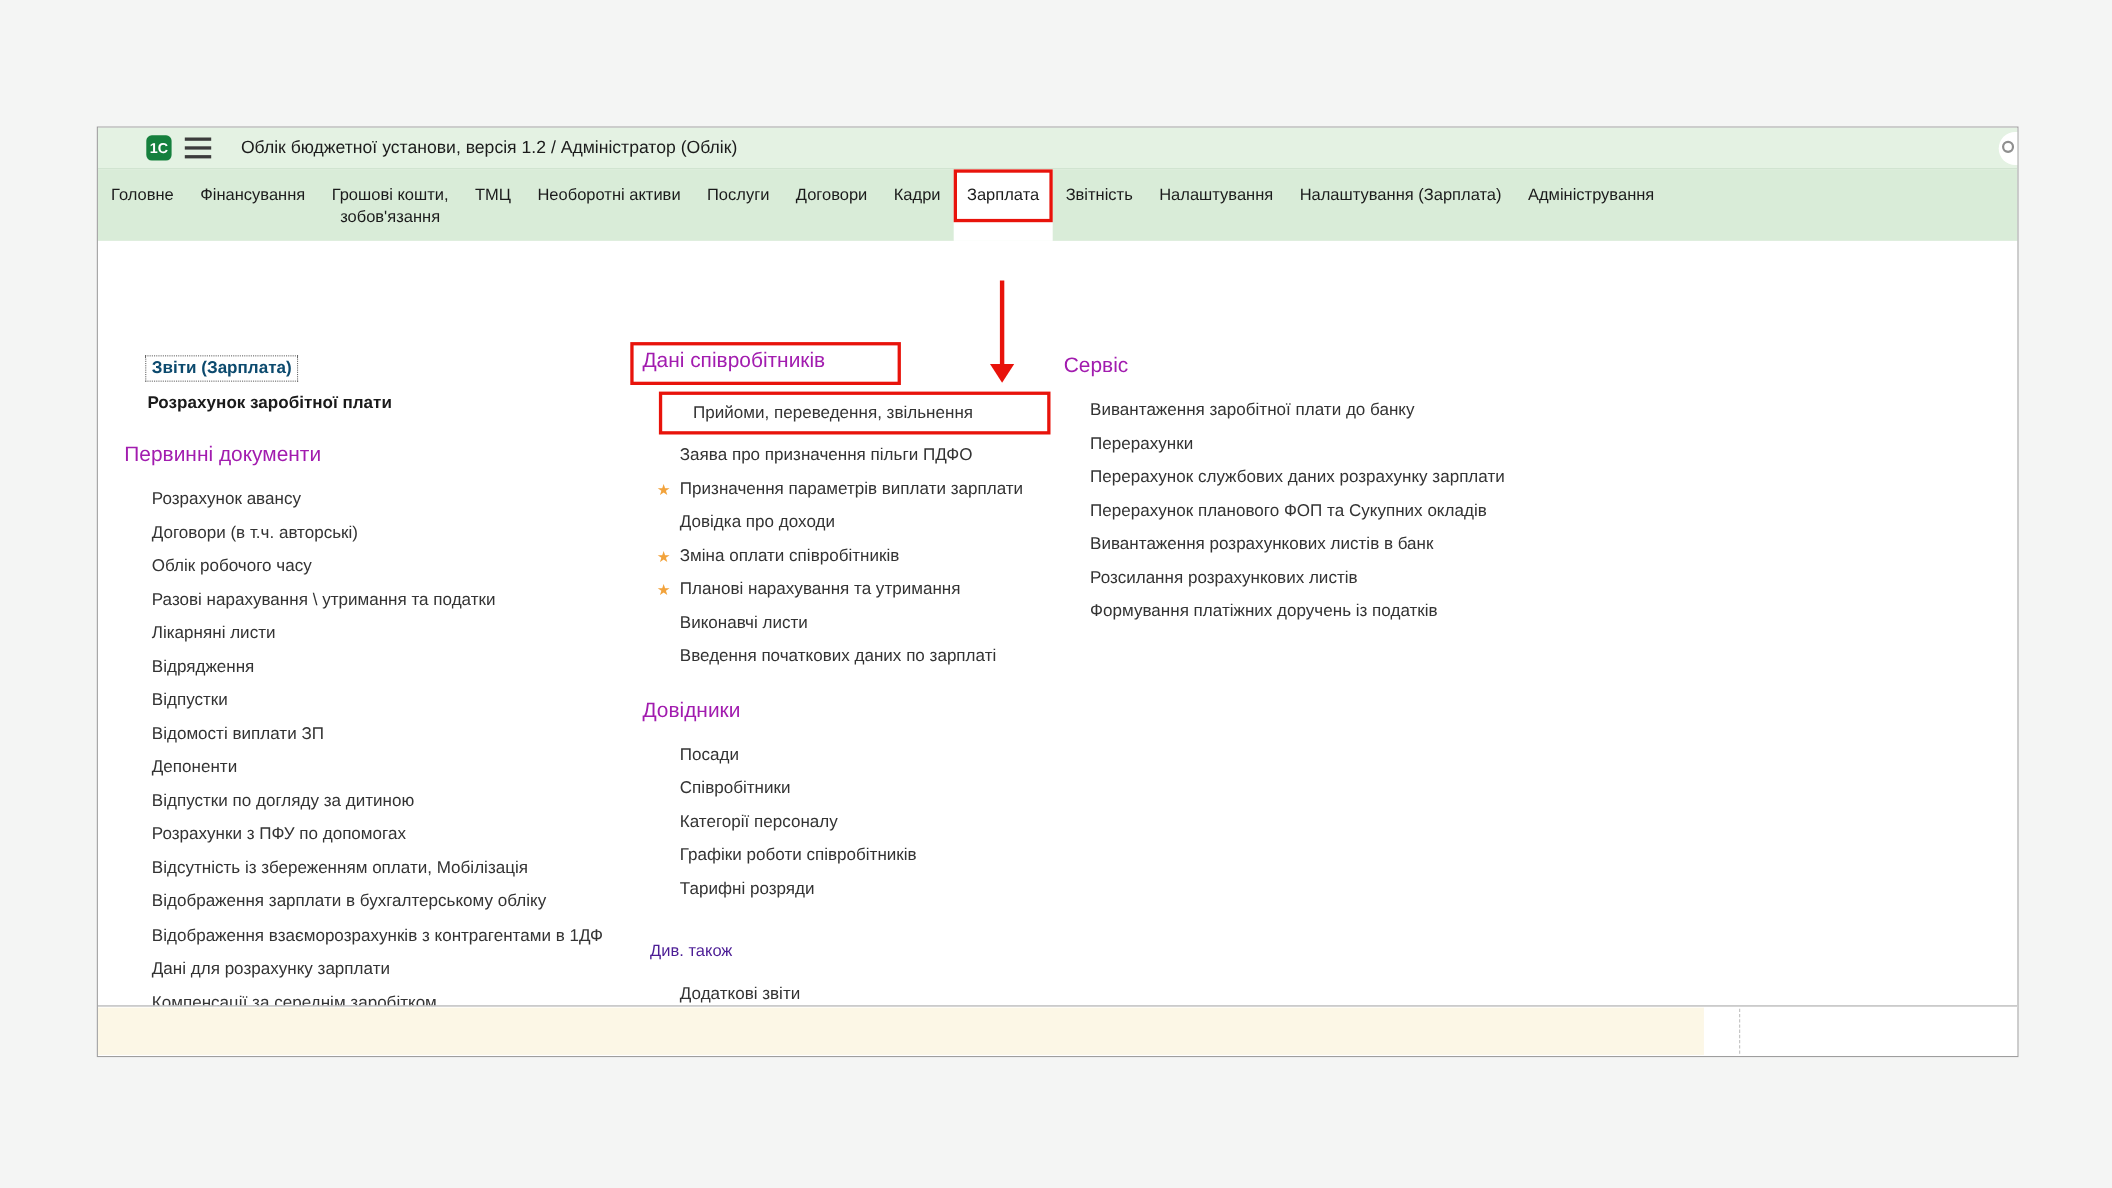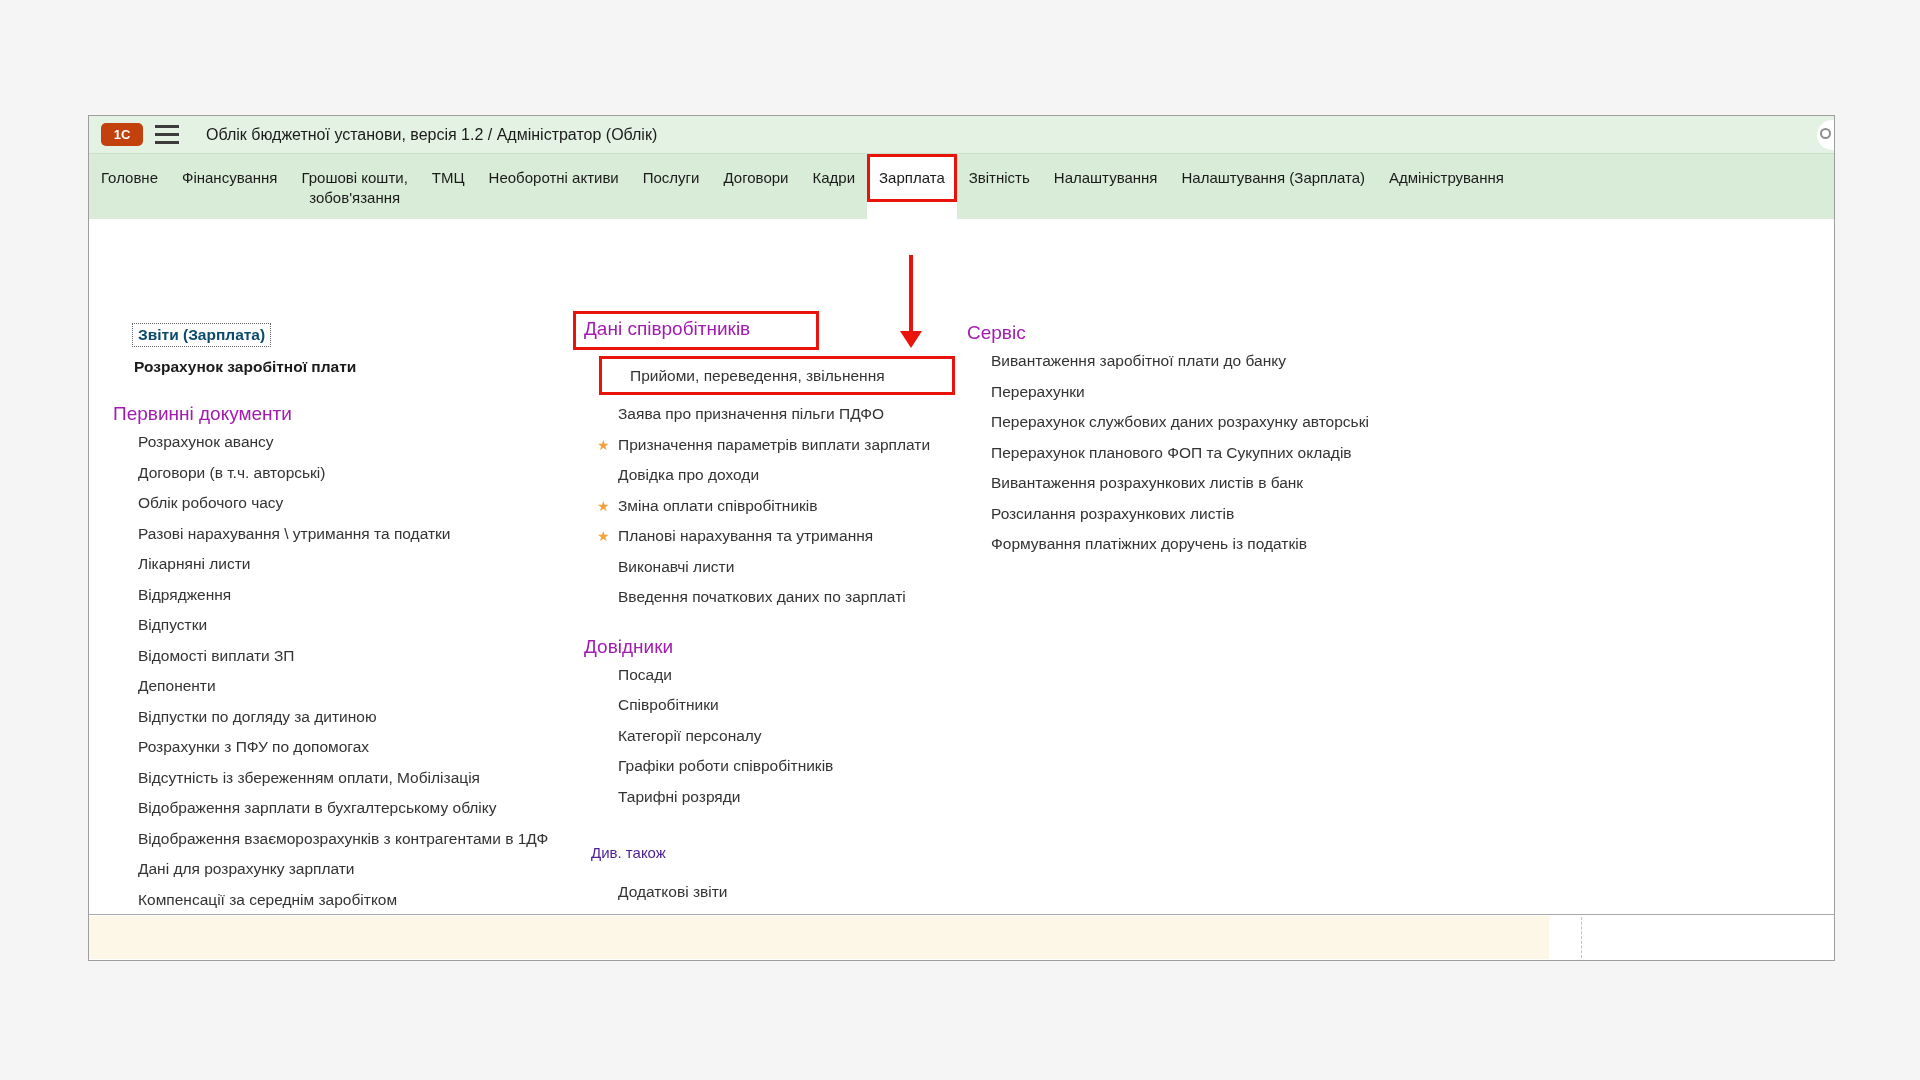--- a/index.html
+++ b/index.html
@@ -4,22 +4,22 @@
 <style>
   * { margin:0; padding:0; box-sizing:border-box; }
   html,body { width:1920px; height:1080px; background:#f4f5f4; font-family:"Liberation Sans", sans-serif; overflow:hidden; }
 
   .window { position:absolute; left:88px; top:115px; width:1747px; height:846px;
             background:#fff; border:1px solid #9e9e9e; overflow:hidden; }
 
   
   .titlebar { position:relative; height:38px; background:#e4f2e3; border-bottom:1px solid #c9dfc9;
               display:flex; align-items:center; padding-left:12px; }
-  .logo { width:42px; height:23px; background:#c2410c; border-radius:5px; color:#fff;
-          font-size:13px; font-weight:bold; display:flex; align-items:center; justify-content:center; }
+  .logo { width:23px; height:23px; background:#15803d; border-radius:5px; color:#fff;
+          font-size:13px; font-weight:bold; display:flex; align-items:center; justify-content:center;margin-left:32px; }
   .hamburger { margin-left:12px; width:26px; display:flex; flex-direction:column; justify-content:center; cursor:pointer; }
   .hamburger div { width:24px; height:3px; background:#3c3c3c; margin:2.5px 0; }
   .app-title { margin-left:25px; font-size:16px; color:#1b1b1b; }
   .search-pill { position:absolute; right:0; top:4px; width:17px; height:30px; background:#fff; border-radius:15px 0 0 15px; }
   .search-glass { position:absolute; right:3px; top:12px; width:11px; height:11px; border:2px solid #8f8f8f; border-radius:50%; }
 
   
   .tabbar { position:relative; height:65px; background:#d9ecd8; display:flex; align-items:stretch; padding-left:0; }
   .tab { position:relative; padding:14px 12px 0; font-size:15px; color:#1b1b1b; line-height:20px;
          text-align:center; white-space:nowrap; cursor:pointer; }
@@ -35,21 +35,21 @@
 
   h2.sec { font-size:19px; font-weight:normal; color:#a21caf; height:24px; line-height:24px; }
   .col1 h2.sec { margin-top:26px; }
   .col2 h2.sec { margin-left:11px; margin-top:22px; }
   .col3 h2.sec { margin-left:10px; }
 
   .focus-link { display:inline-block; margin-left:19px; border:1px dotted #666; padding:2px 5px;
                 font-size:15.5px; font-weight:bold; color:#0c4a6e; cursor:pointer; }
   .bold-link { margin-left:21px; margin-top:11px; font-size:15.5px; font-weight:bold; color:#1a1a1a; cursor:pointer; }
 
-  .list { margin-top:1px; }
+  .list { margin-top:13px; }
   .col2 .list.first { margin-top:0; }
   .mi { position:relative; line-height:30.5px; font-size:15.5px; color:#333; padding-left:25px; cursor:pointer; }
   .col2 .mi, .col2 .see-list .mi { padding-left:45px; }
   .col3 .mi { padding-left:34px; }
   .mi .star { position:absolute; left:24px; top:0; color:#f2a33c; font-size:14px; }
   .mi.boxed { border:3px solid #e8130b; margin:6px 0 4px 26px; width:356px; line-height:33px; padding-left:28px; }
 
   .see-also { margin-left:18px; margin-top:32px; font-size:15px; color:#4c1d95; height:19px; }
   .see-list { margin-top:14px; }
 
@@ -178,21 +178,21 @@
       <div class="list see-list">
           <div class="mi"><span>Додаткові звіти</span></div>
         </div>
     </div>
 
     <div class="col col3">
       <h2 class="sec">Сервіс</h2>
       <div class="list">
           <div class="mi"><span>Вивантаження заробітної плати до банку</span></div>
           <div class="mi"><span>Перерахунки</span></div>
-          <div class="mi"><span>Перерахунок службових даних розрахунку авторські</span></div>
+          <div class="mi"><span>Перерахунок службових даних розрахунку зарплати</span></div>
           <div class="mi"><span>Перерахунок планового ФОП та Сукупних окладів</span></div>
           <div class="mi"><span>Вивантаження розрахункових листів в банк</span></div>
           <div class="mi"><span>Розсилання розрахункових листів</span></div>
           <div class="mi"><span>Формування платіжних доручень із податків</span></div>
         </div>
     </div>
 
     <div class="arrow-line"></div>
     <div class="arrow-head"></div>
   </div>

